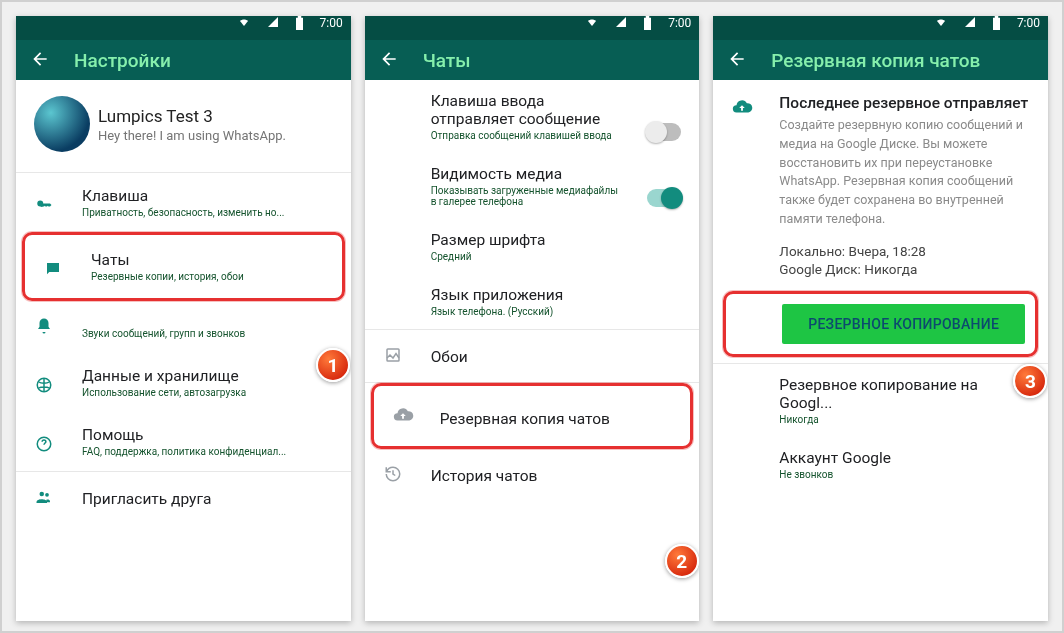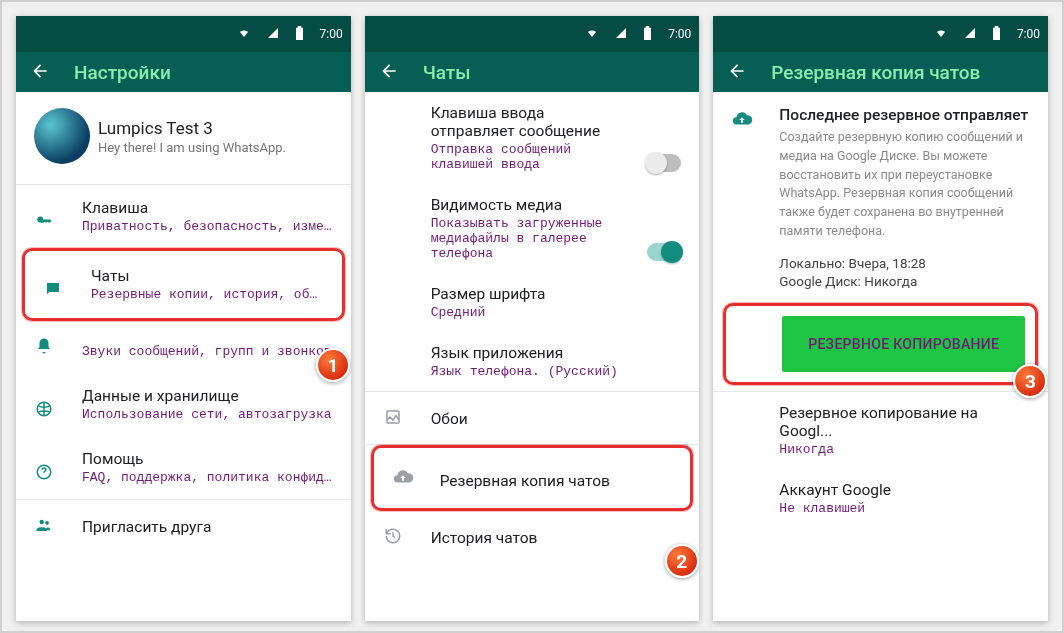--- a/index.html
+++ b/index.html
@@ -16,25 +16,25 @@
     width: 336px;
     height: 605px;
     background: #fff;
     display: flex;
     flex-direction: column;
     box-shadow: 0 2px 6px rgba(0,0,0,.25);
     position: relative;
     overflow: hidden;
   }
   .statusbar {
-    height: 36px;
+    height: 24px;
     background: #054d44;
     color: #fff;
     display: flex;
-    align-items: center;
+    align-items: flex-start;
     justify-content: flex-end;
     padding: 0 8px;
     font-size: 12px;
     gap: 16px;
   }
   .appbar {
     height: 40px;
     background: #075e54;
     color: #86efac;
     display: flex;
@@ -69,36 +69,36 @@
   .item .icon {
     width: 22px;
     flex: none;
     color: #128c7e;
     font-size: 18px;
     margin-top: 2px;
   }
   .item .icon.grey { color: #9aa0a6; }
   .item .text { flex: 1; min-width: 0; }
   .item .title { font-size: 15.5px; color: #202124; margin-bottom: 2px; }
-  .item .sub { font-size: 13px; color: #701a75; white-space: nowrap; overflow: hidden; text-overflow: ellipsis; font-family: Liberation Mono, monospace; }
+  .item .sub { font-size: 10px; color: #14532d; white-space: nowrap; overflow: hidden; text-overflow: ellipsis; }
   .item.noicon { padding-left: 66px; }
   .switch {
     width: 34px; height: 18px; flex:none; margin-top:6px; position:relative;
   }
   .switch .track { position:absolute; inset:0; border-radius:9px; background:#bdbdbd; }
   .switch .thumb { position:absolute; top:-2px; width:22px; height:22px; border-radius:50%; background:#ececec; box-shadow:0 1px 2px rgba(0,0,0,.3); left:-2px;}
   .switch.on .track { background:#9ad6cf; }
   .switch.on .thumb { background:#128c7e; left:14px; }
   .green-title { color:#128c7e; font-weight:500; }
   .desc-block { font-size: 12.5px; color:#8a8a8a; line-height:1.5; margin-top:4px; }
   .drive-icon svg { width:20px; height:20px; }
   .big-btn {
-    display:block; background:#1ec544; color:#701a75; text-align:center;
+    display:block; background:#1ec544; color:#0c4a6e; text-align:center;
     font-size:14px; font-weight:500; letter-spacing:.3px;
-    padding:20px 10px; border-radius:2px; margin:12px 18px 18px 66px;
+    padding:12px 10px; border-radius:2px; margin:12px 18px 18px 66px;
   }
   
   .hl {
     border: 3px solid #e63030;
     border-radius: 10px;
     box-shadow: 0 0 0 1px rgba(230,48,48,.3);
   }
   .hl-wrap { margin: 0 6px; padding:2px 0; }
   
   .badge {
@@ -387,20 +387,20 @@
     <div class="item noicon compact">
       <div class="text">
         <div class="title">Резервное копирование на Googl...</div>
         <div class="sub">Никогда</div>
       </div>
     </div>
 
     <div class="item noicon compact">
       <div class="text">
         <div class="title">Аккаунт Google</div>
-        <div class="sub">Не клавишей</div>
+        <div class="sub">Не звонков</div>
       </div>
     </div>
   </div>
   <div class="badge" style="top:348px; left:300px;">
       <span>3</span>
     </div>
 </div>
 
 </body></html>

